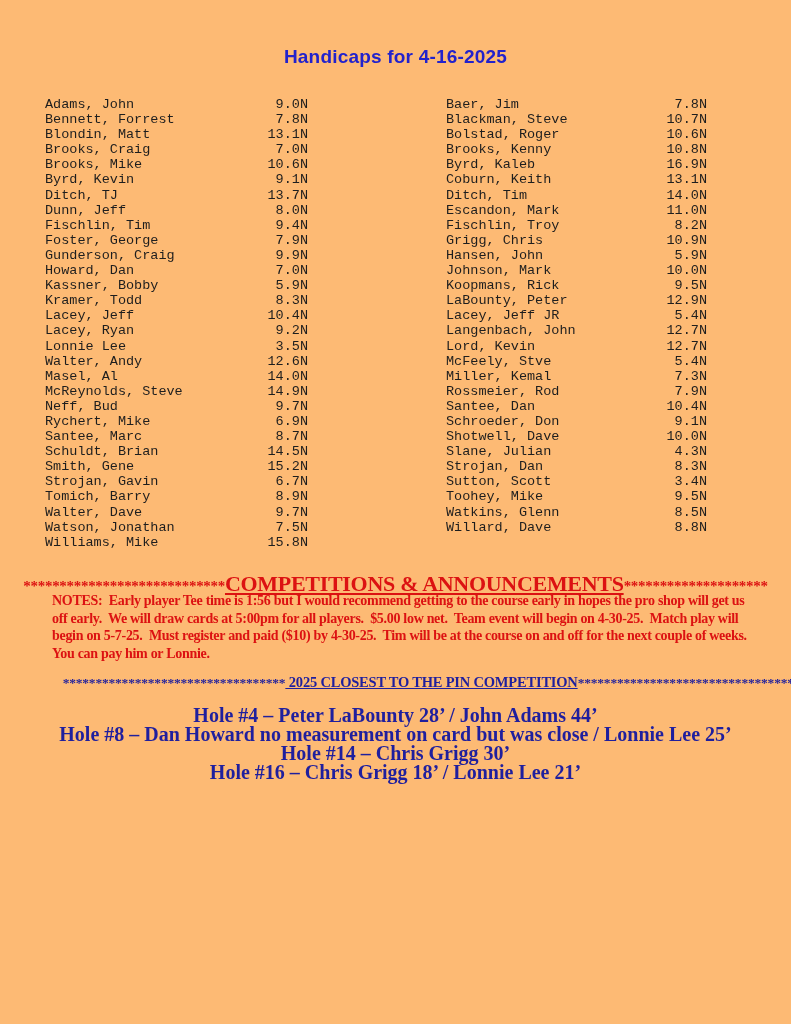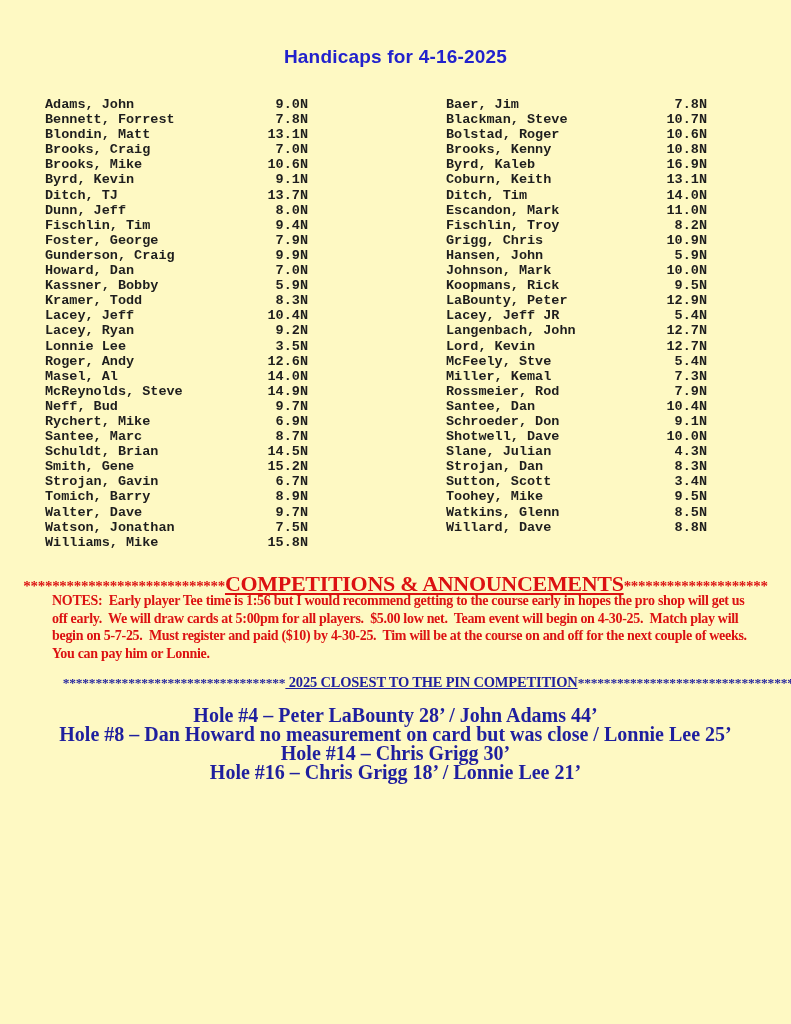--- a/index.html
+++ b/index.html
@@ -3,41 +3,40 @@
 <meta charset="utf-8">
 <style>
   * { margin: 0; padding: 0; box-sizing: border-box; }
   html, body { background: #ffffff; }
   body { font-family: "Liberation Serif", serif; }
 
   .page {
     position: relative;
     width: 791px;
     height: 1024px;
-    background: #fef9c3;
+    background: #fdba74;
     overflow: hidden;
   }
 
   .title {
     position: absolute;
     top: 46px;
     left: 0;
     width: 100%;
     text-align: center;
     font-family: "Liberation Sans", sans-serif;
     font-weight: bold;
     font-size: 19px;
     color: var(--title-blue, #2222cc);
     letter-spacing: 0.2px;
   }
 
   .col {
     position: absolute;
     top: 97px;
-    font-weight: bold;
   }
   #col-left  { left: 45px;  width: 263px; }
   #col-right { left: 446px; width: 261px; }
 
   .row {
     display: flex;
     justify-content: space-between;
     font-family: "Liberation Mono", monospace;
     font-size: 13.5px;
     line-height: 15.1px;
@@ -124,21 +123,21 @@
       <div class="row"><span>Dunn, Jeff</span><span class="hc">8.0N</span></div>
       <div class="row"><span>Fischlin, Tim</span><span class="hc">9.4N</span></div>
       <div class="row"><span>Foster, George</span><span class="hc">7.9N</span></div>
       <div class="row"><span>Gunderson, Craig</span><span class="hc">9.9N</span></div>
       <div class="row"><span>Howard, Dan</span><span class="hc">7.0N</span></div>
       <div class="row"><span>Kassner, Bobby</span><span class="hc">5.9N</span></div>
       <div class="row"><span>Kramer, Todd</span><span class="hc">8.3N</span></div>
       <div class="row"><span>Lacey, Jeff</span><span class="hc">10.4N</span></div>
       <div class="row"><span>Lacey, Ryan</span><span class="hc">9.2N</span></div>
       <div class="row"><span>Lonnie Lee</span><span class="hc">3.5N</span></div>
-      <div class="row"><span>Roger, Andy</span><span class="hc">12.6N</span></div>
+      <div class="row"><span>Walter, Andy</span><span class="hc">12.6N</span></div>
       <div class="row"><span>Masel, Al</span><span class="hc">14.0N</span></div>
       <div class="row"><span>McReynolds, Steve</span><span class="hc">14.9N</span></div>
       <div class="row"><span>Neff, Bud</span><span class="hc">9.7N</span></div>
       <div class="row"><span>Rychert, Mike</span><span class="hc">6.9N</span></div>
       <div class="row"><span>Santee, Marc</span><span class="hc">8.7N</span></div>
       <div class="row"><span>Schuldt, Brian</span><span class="hc">14.5N</span></div>
       <div class="row"><span>Smith, Gene</span><span class="hc">15.2N</span></div>
       <div class="row"><span>Strojan, Gavin</span><span class="hc">6.7N</span></div>
       <div class="row"><span>Tomich, Barry</span><span class="hc">8.9N</span></div>
       <div class="row"><span>Walter, Dave</span><span class="hc">9.7N</span></div>

